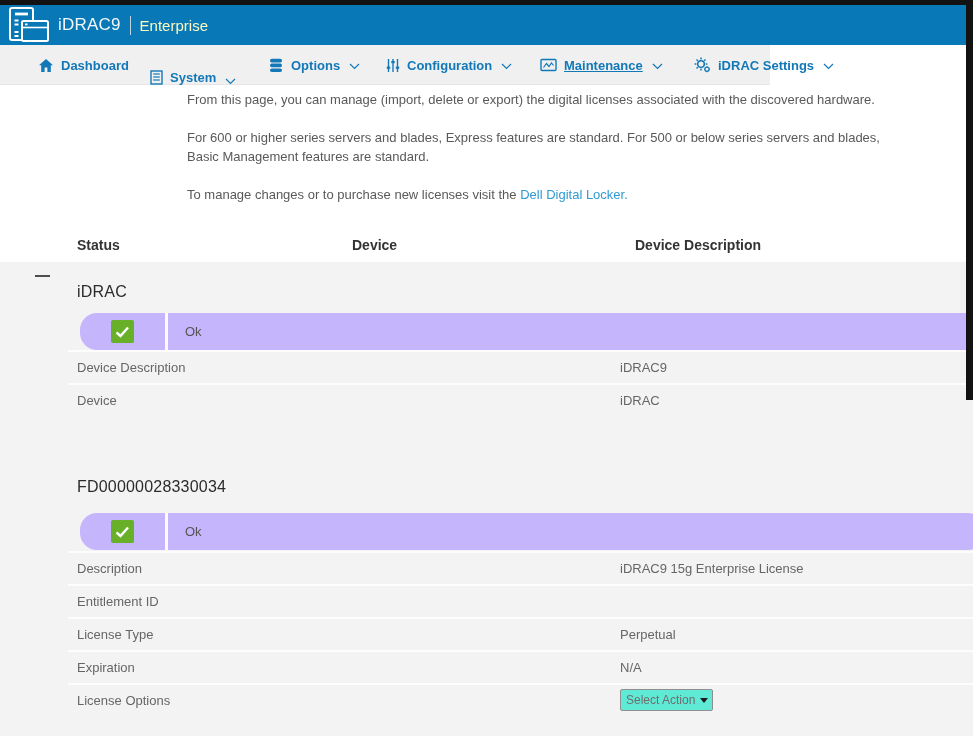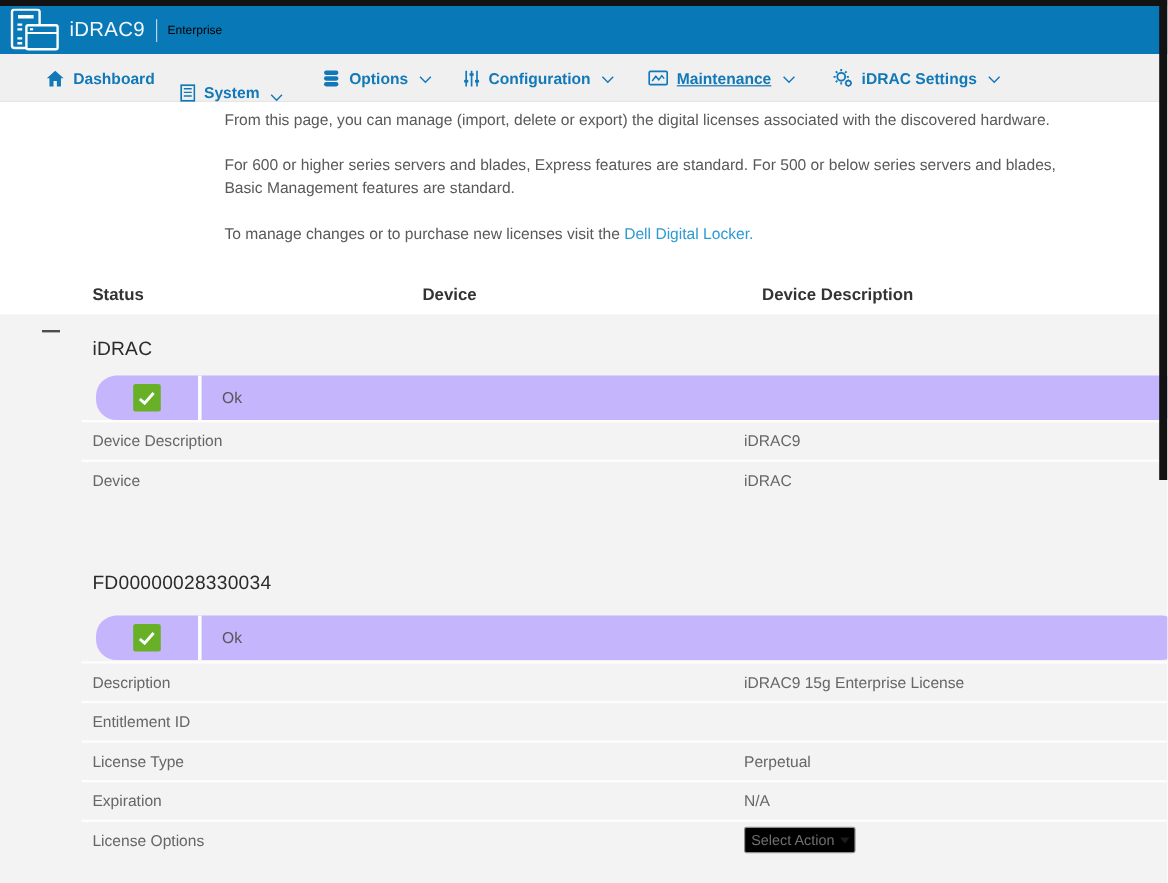--- a/index.html
+++ b/index.html
@@ -11,25 +11,25 @@
   .top-strip  { position:absolute; left:0; top:0; width:973px; height:5px; background:#121212; z-index:40; }
   .right-strip{ position:absolute; left:966px; top:0; width:7px; height:400px; background:#121212; z-index:40; }
 
   
   .masthead { position:absolute; left:0; top:5px; width:973px; height:40px; background:#0878b6;
               display:flex; align-items:center; padding-left:8px; z-index:10; }
   .logo { display:flex; align-items:center; margin-right:8px; }
   .brand { display:flex; align-items:center; color:#ffffff; }
   .brand-product { font-size:17px; color:#f2f7fa; letter-spacing:.2px; }
   .brand-sep { width:1px; height:19px; background:#bcd6e6; margin:0 9px; }
-  .brand-edition { font-size:10px; color:#000000; }
+  .brand-edition { font-size:15px; color:#fef9c3; }
   .red-underline { position:absolute; left:48px; top:31px; width:136px; height:3px; background:#c0281c; }
 
   
-  .navbar { position:absolute; left:0; top:45px; width:973px; height:40px; background:#f0f0f0;
+  .navbar { position:absolute; left:0; top:45px; width:770px; height:40px; background:#f0f0f0;
             border-bottom:1px solid #e6e6e6; z-index:5; }
   .nav-item { position:absolute; top:0; height:40px; display:flex; align-items:center; gap:7px;
               color:#1278b8; font-size:13px; font-weight:700; cursor:pointer; white-space:nowrap; }
   .nav-item svg { display:block; }
   .chev { margin-left:2px; margin-top:2px; }
   .ni-dashboard { left:38px; }  .ni-system { left:150px;align-items:flex-end; } .ni-storage { left:268px; }
   .ni-config { left:386px; }    .ni-maint { left:540px;text-decoration:underline; }  .ni-idrac { left:694px; }
 
   
   .intro { position:absolute; left:187px; top:90px; width:748px; font-size:13px; color:#595959; line-height:19px; }
@@ -60,21 +60,21 @@
   .kv-row { position:relative; height:33px; border-top:2px solid #fdfdfd; }
   .kv-label { position:absolute; left:9px;  top:0; line-height:31px; font-size:13px; color:#666666; }
   .kv-value { position:absolute; left:552px; top:0; line-height:31px; font-size:13px; color:#666666; }
 
   .pill { background:#0a0a0a; border-radius:8px; }
   .pill-short { width:72px;  height:13px; margin-top:9px; }
   .pill-long  { width:138px; height:14px; margin-top:9px; }
 
   .select-wrap { position:absolute; left:552px; top:4px; width:93px; height:22px; }
   select.action { width:93px; height:22px; font-family:"Liberation Sans", sans-serif; font-size:12px;
-                  color:#6f6f6f; background:#000000; border:1px solid #8f8f8f; border-radius:2px;
+                  color:#6f6f6f; background:#5eead4; border:1px solid #8f8f8f; border-radius:2px;
                   -webkit-appearance:none; appearance:none; padding:0 16px 0 5px; }
   .select-arrow { position:absolute; right:5px; top:9px; width:0; height:0; pointer-events:none;
                   border-left:4px solid transparent; border-right:4px solid transparent;
                   border-top:5px solid #1b1b1b; }
 </style>
 </head>
 <body>
 
 <div class="screen">
 

